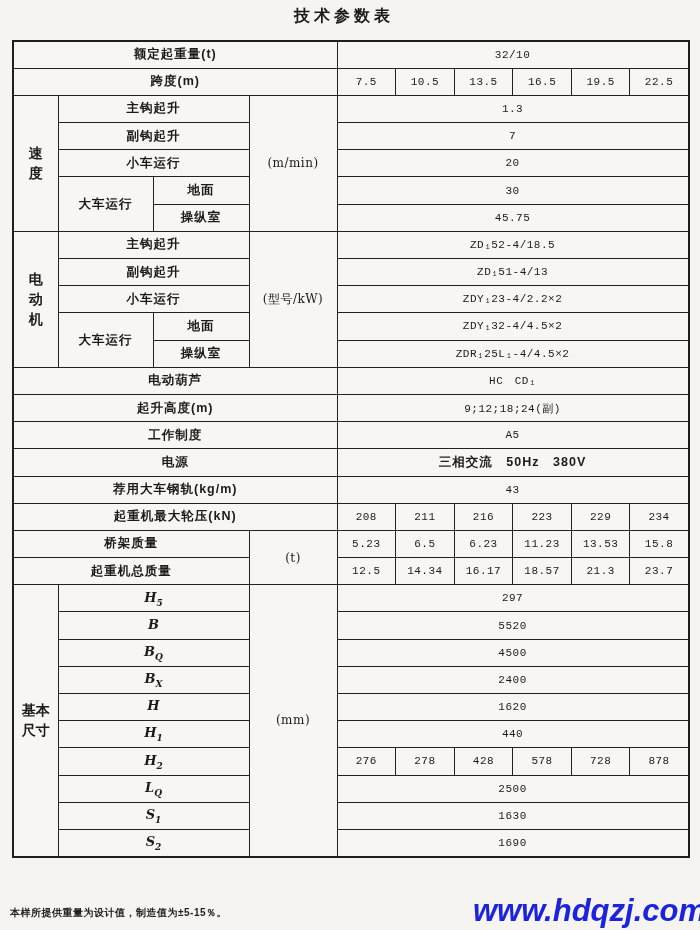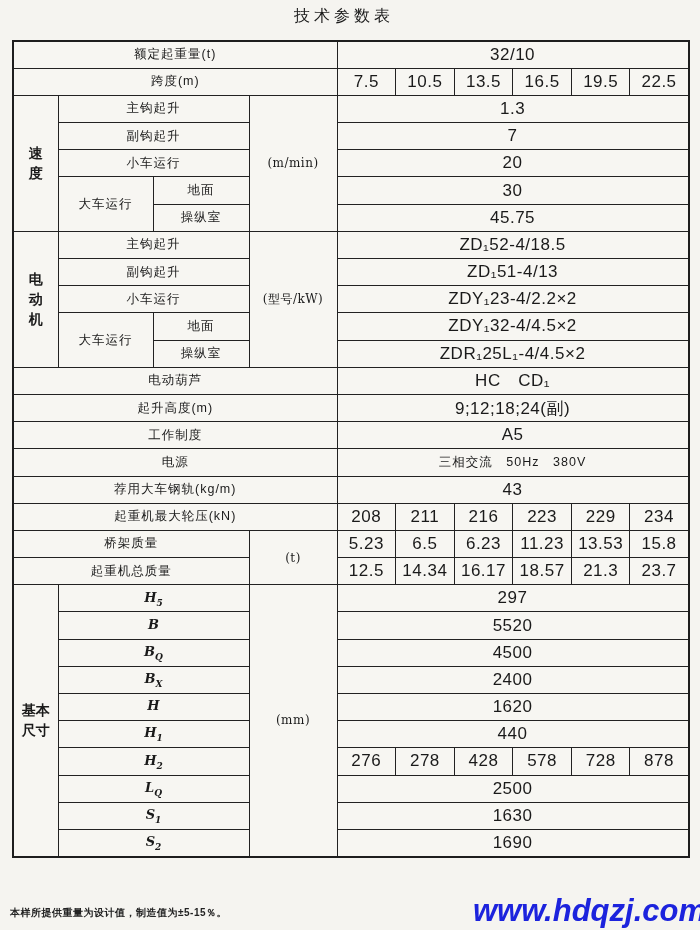--- a/index.html
+++ b/index.html
@@ -9,42 +9,42 @@
     background: #f5f4f0;
     font-family: "Liberation Sans", sans-serif;
     color: #1a1a1a;
     overflow: hidden;
   }
   .title {
     position: absolute;
     top: 6px; left: 0; width: 688px;
     text-align: center;
     font-size: 16px;
-    font-weight: normal;
+    font-weight: bold;
     letter-spacing: 4px;
   }
   table.spec {
     position: absolute;
     left: 12px; top: 40px;
     width: 676px;
     border-collapse: collapse;
     table-layout: fixed;
     border: 2.5px solid #1e1e1e;
     background: #f7f6f2;
   }
   table.spec td {
     border: 1.4px solid #222;
     height: 27.2px;
     text-align: center;
     vertical-align: middle;
     padding: 0 2px;
     overflow: hidden;
   }
-  .lbl { font-weight: normal; font-size: 12.5px; letter-spacing: 1px; }
-  .val { font-family: Liberation Sans, sans-serif; font-size: 17px; letter-spacing: 0.5px; }
+  .lbl { font-weight: bold; font-size: 12.5px; letter-spacing: 1px; }
+  .val { font-family: Liberation Mono, monospace; font-size: 11px; letter-spacing: 0.5px; }
   .unit { font-family: "DejaVu Serif", "Liberation Serif", serif; font-size: 12px; font-weight: normal; letter-spacing: 0.5px; }
   .vcell { font-weight: bold; font-size: 14px; }
   .stack { display: inline-block; word-break: break-all; line-height: 1.45; vertical-align: middle; }
   .w1 { width: 1.15em; }
   .w2 { width: 2.3em; }
   .dim { font-family: "DejaVu Serif", "Liberation Serif", serif; font-size: 13px; font-weight: bold; font-style: italic; }
   .dim sub { font-size: 9px; font-style: italic; }
   .footer-note {
     position: absolute;
     left: 10px; top: 906px;

